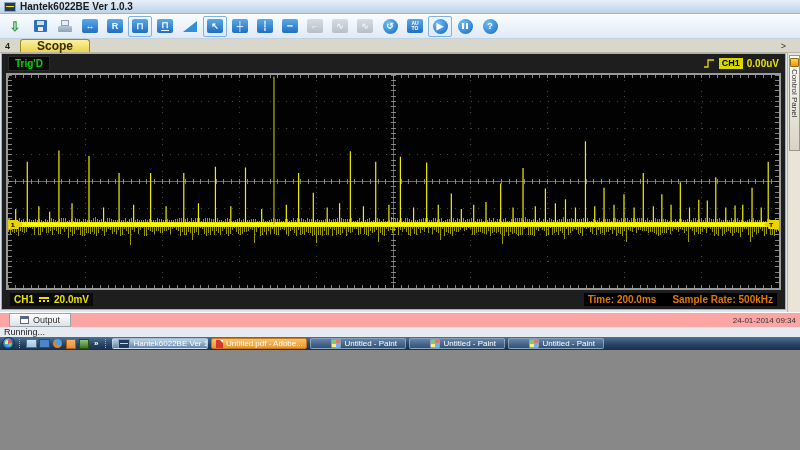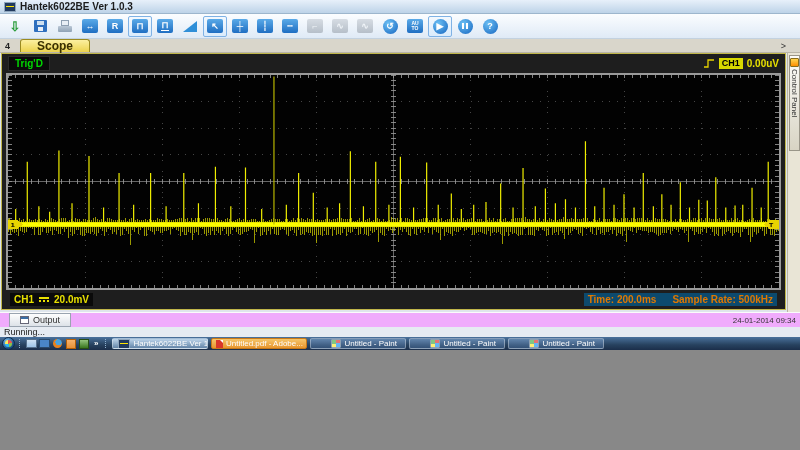--- a/index.html
+++ b/index.html
@@ -52,29 +52,29 @@
   .topstrip{height:19px;display:flex;align-items:center;justify-content:space-between;padding:0 6px;flex:0 0 auto;}
   .trigd{font-size:10px;font-weight:bold;color:#00d800;background:#0a0a0a;border:1px solid #2a2a2a;padding:0 6px;line-height:13px;}
   .trigright{display:flex;align-items:center;gap:4px;}
   .ch1chip{background:#d8d800;color:#000;font-size:9px;font-weight:bold;padding:0 3px;line-height:11px;}
   .trigval{color:#e8e000;font-size:10px;font-weight:bold;}
   .gratwrap{flex:1;margin:0 4px;position:relative;border:2px solid #9a9a9a;background:#020202;min-height:0;}
   .gratwrap svg{position:absolute;inset:0;width:100%;height:100%;}
   .bottomstrip{height:19px;display:flex;align-items:center;justify-content:space-between;padding:0 8px;flex:0 0 auto;}
   .chinfo{display:flex;align-items:center;gap:5px;color:#e8e000;font-size:10px;font-weight:bold;background:#0a0a0a;padding:0 4px;line-height:13px;}
   .dc-icon{width:10px;height:5px;border-top:2px solid #e8e000;border-bottom:2px dotted #e8e000;box-sizing:border-box;display:inline-block;}
-  .timeinfo{display:flex;gap:16px;color:#e07800;font-size:10px;font-weight:bold;background:#0c4a6e;padding:0 4px;line-height:13px;}
+  .timeinfo{display:flex;gap:16px;color:#e07800;font-size:10px;font-weight:bold;background:#000000;padding:0 4px;line-height:13px;}
   
   .sidebar{width:12px;background:#e9e5d6;border-left:1px solid #b8b4a4;display:flex;flex-direction:column;align-items:center;}
   .cp-tab{margin-top:2px;width:11px;height:96px;background:linear-gradient(#fdfcf8,#d8d4c4);border:1px solid #9a9689;
     box-sizing:border-box;display:flex;flex-direction:column;align-items:center;gap:2px;padding-top:2px;}
   .ic-cp{width:7px;height:7px;background:linear-gradient(#ffd54f,#ff8f00);border:1px solid #8a6d1a;border-radius:1px;flex:0 0 auto;}
   .cp-label{writing-mode:vertical-rl;font-size:8px;color:#333;line-height:9px;}
   
-  .outputrow{height:15px;background:#f0abfc;border-top:1px solid #fbfbfb;display:flex;align-items:center;padding:0 4px;box-sizing:border-box;}
+  .outputrow{height:15px;background:#fca5a5;border-top:1px solid #fbfbfb;display:flex;align-items:center;padding:0 4px;box-sizing:border-box;}
   .outtab{display:flex;align-items:center;gap:4px;background:linear-gradient(#fefefe,#dde2e8);border:1px solid #9aa4b0;
     height:12px;padding:0 10px;margin-left:5px;font-size:9px;color:#333;}
   .ic-out{width:9px;height:8px;border:1px solid #667;background:#fff;position:relative;box-sizing:border-box;}
   .ic-out:before{content:"";position:absolute;top:0;left:0;right:0;height:2px;background:#3a6ea5;}
   .datetime{margin-left:auto;font-size:8px;color:#333;}
   .statusrow{height:10px;background:#e6ebf2;font-size:9px;line-height:10px;color:#222;padding-left:4px;}
   
   .taskbar{height:13px;background:linear-gradient(#4a719c,#27425f 60%,#1b3click2e4a);background:linear-gradient(#4a719c,#27425f 60%,#1b2e4a);
     display:flex;align-items:center;gap:2px;padding:0 2px;box-sizing:border-box;}
   .orb{width:11px;height:11px;border-radius:50%;background:radial-gradient(circle at 35% 30%,#7ec0ef,#16497c 72%);

